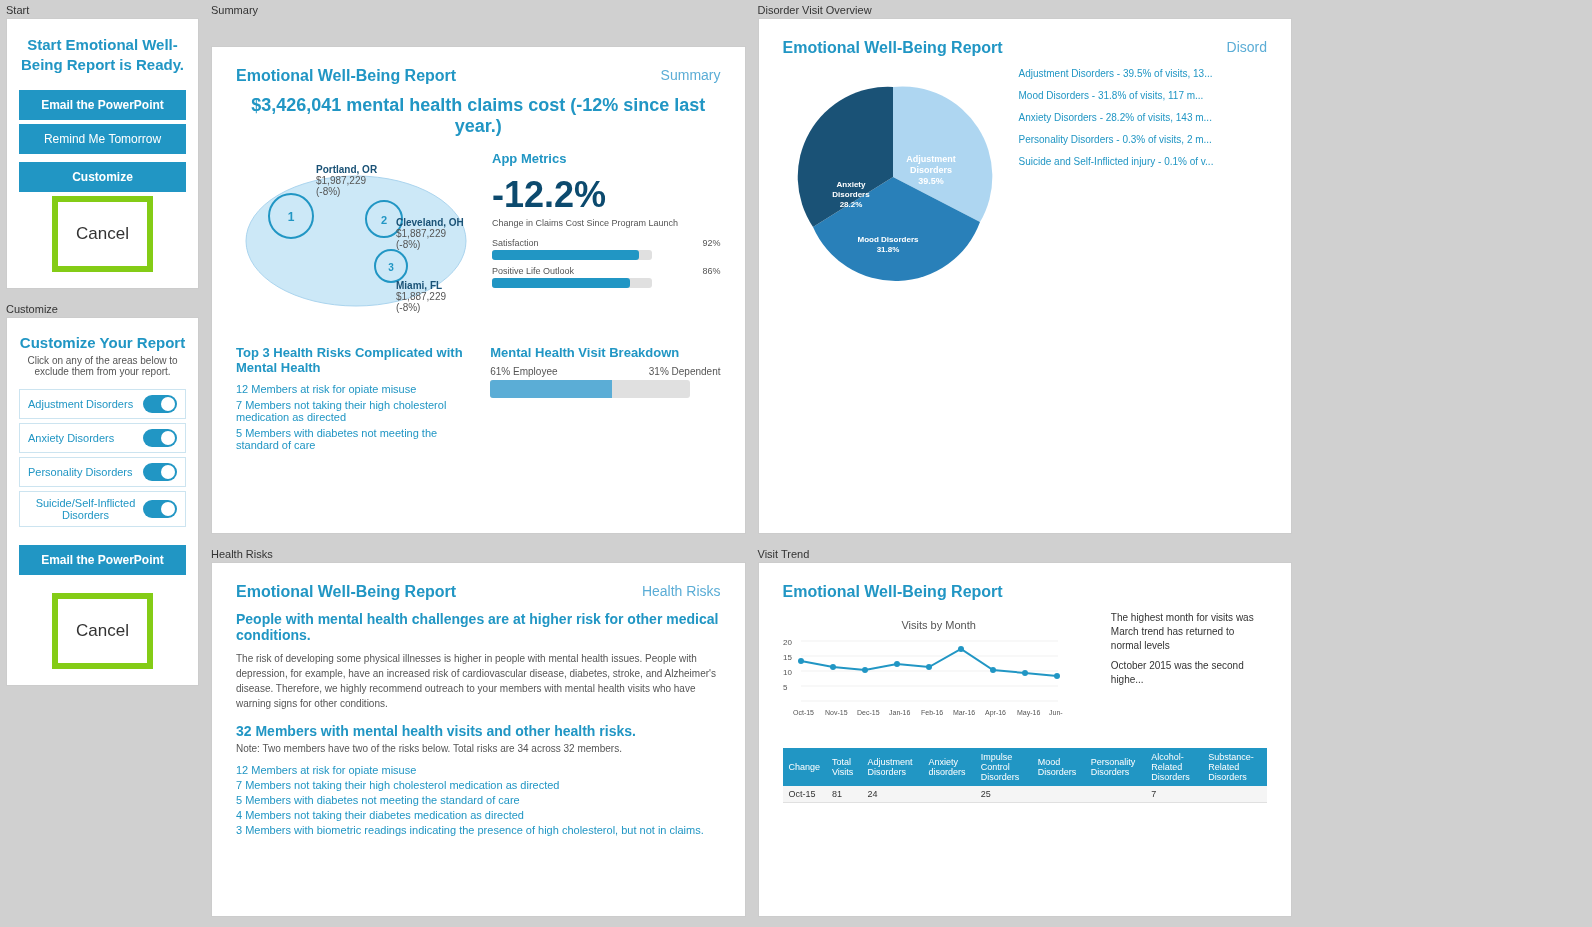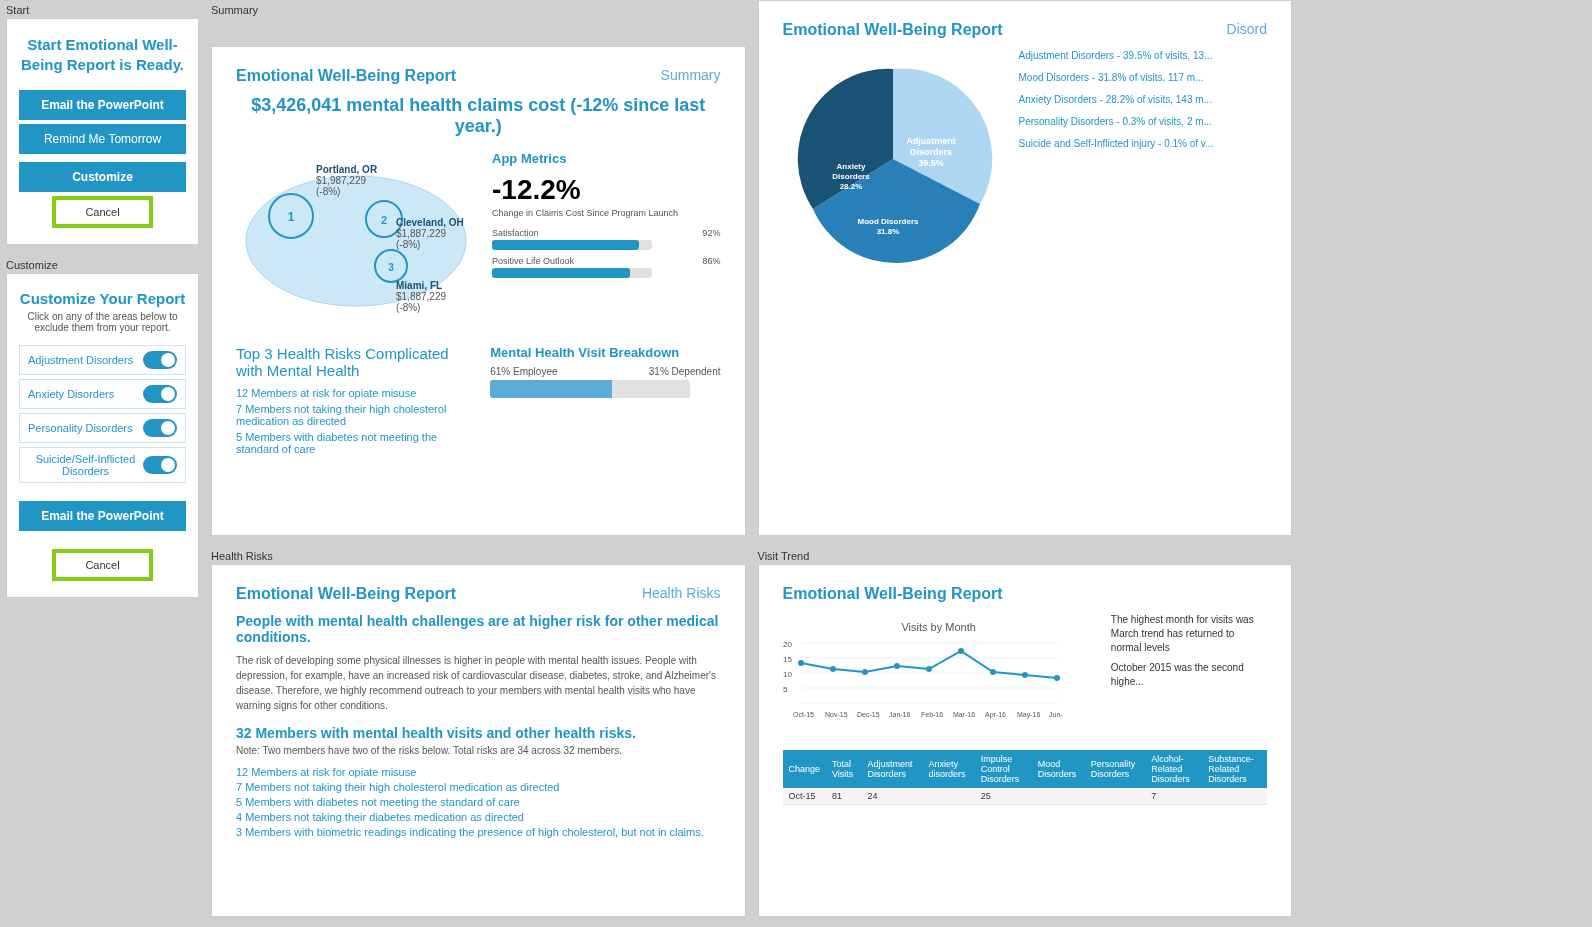--- a/index.html
+++ b/index.html
@@ -72,25 +72,25 @@
       padding: 8px 12px;
       width: 100%;
       margin-bottom: 8px;
       cursor: pointer;
       font-size: 12px;
     }
 
     .btn-outline {
       background: #fff;
       color: #333;
-      border: 4px solid #84cc16;
-      padding: 6px 12px;
+      border: 6px solid #84cc16;
+      padding: 22px 12px;
       width: 60%;
       cursor: pointer;
-      font-size: 11px;
+      font-size: 17px;
     }
 
     .customize-title {
       color: #2196c4;
       font-size: 15px;
       font-weight: bold;
       margin-bottom: 4px;
     }
 
     .customize-subtitle {
@@ -216,22 +216,22 @@
 
     
     .app-metrics-title {
       color: #2196c4;
       font-size: 13px;
       font-weight: bold;
       margin-bottom: 8px;
     }
 
     .big-negative {
-      color: #000000;
-      font-size: 28px;
+      color: #0c4a6e;
+      font-size: 36px;
       font-weight: bold;
     }
 
     .metric-sublabel {
       color: #555;
       font-size: 9px;
       margin-top: 2px;
       margin-bottom: 10px;
     }
 
@@ -260,22 +260,22 @@
       border-radius: 3px;
     }
 
     
     .risks-section {
       margin-top: 16px;
     }
 
     .risks-title {
       color: #2196c4;
-      font-size: 15px;
-      font-weight: normal;
+      font-size: 13px;
+      font-weight: bold;
       margin-bottom: 8px;
     }
 
     .risk-item {
       color: #2196c4;
       font-size: 11px;
       margin-bottom: 4px;
     }
 
     
@@ -535,20 +535,21 @@
           </div>
           <div class="visit-bar-bg">
             <div class="visit-bar-employee"></div>
           </div>
         </div>
       </div>
     </div>
   </div>
 
   <div class="disorder-area">
+    <div class="section-label">Disorder Visit Overview</div>
     <div class="report-card">
       <div class="report-header">
         <span class="report-title">Emotional Well-Being Report</span>
         <span class="report-section-name">Disord</span>
       </div>
 
       <div class="pie-section">
 
         <div style="flex-shrink:0;">
           <svg width="220" height="220" viewBox="0 0 220 220">

